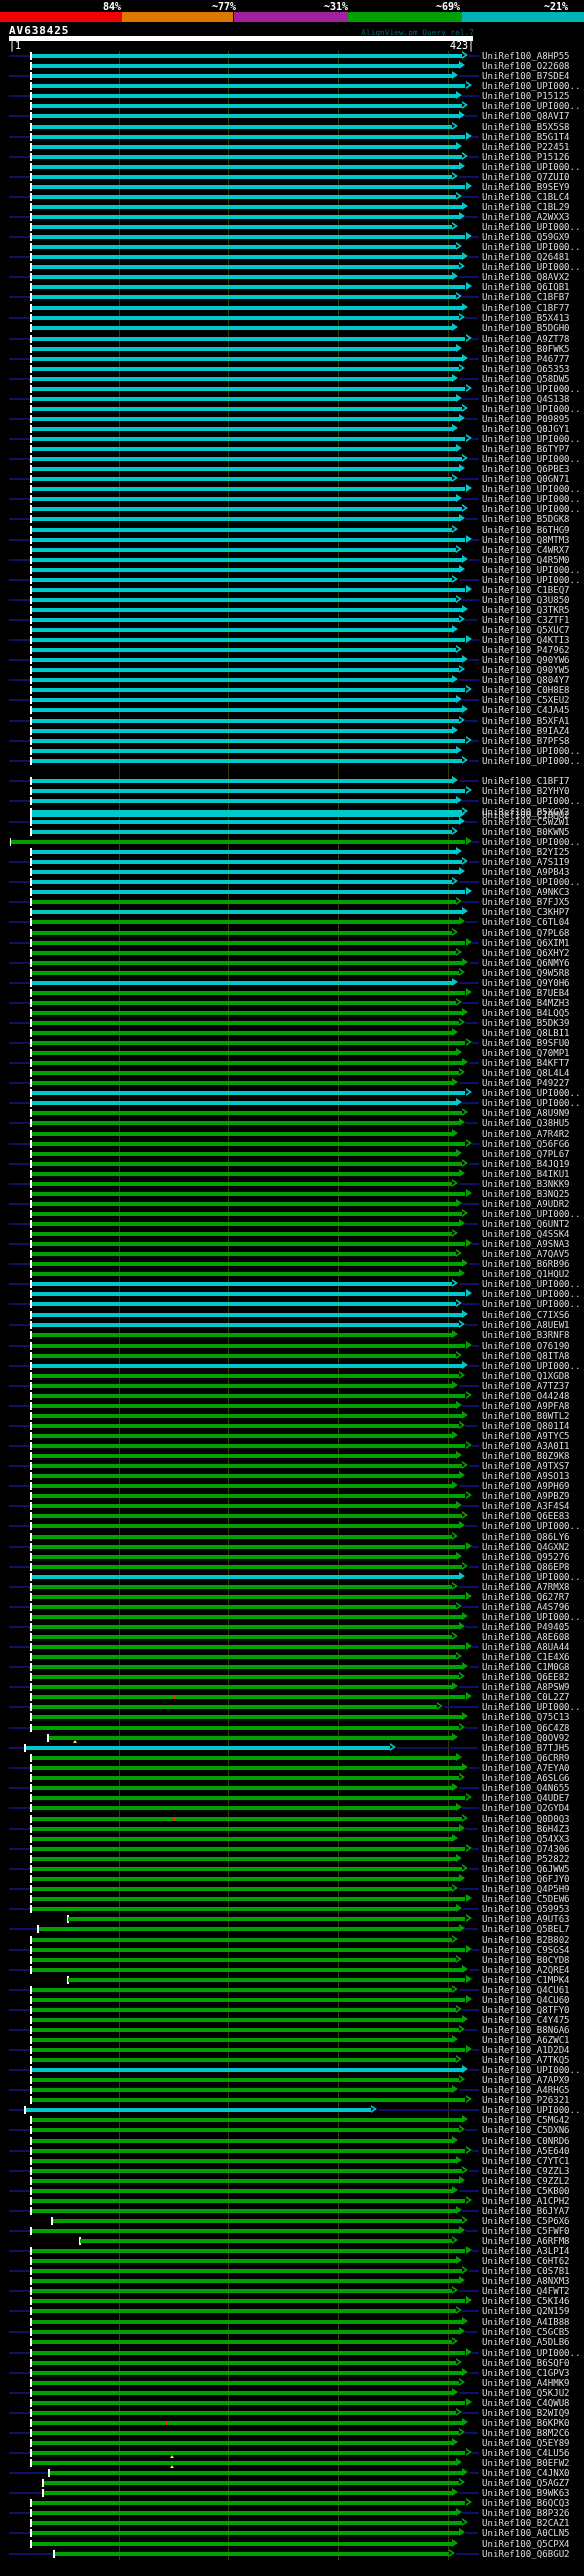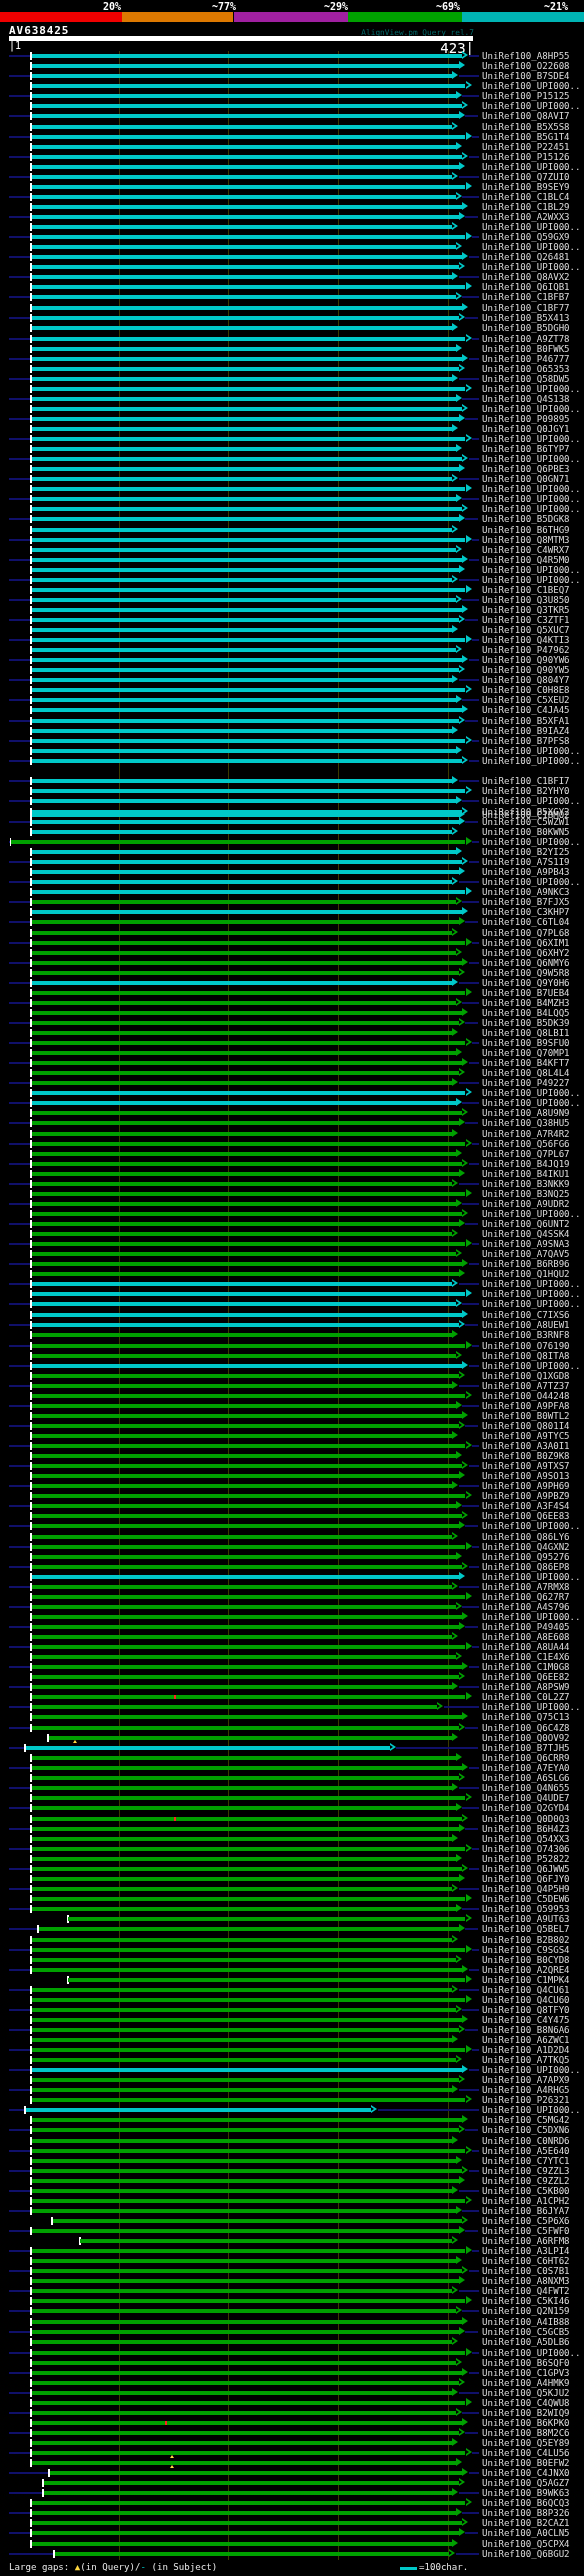--- a/index.html
+++ b/index.html
@@ -4,21 +4,21 @@
 <style>
   html,body{margin:0;padding:0;background:#000;}
   #screen{position:relative;width:585px;height:2576px;background:#000;overflow:hidden;
           font-family:"DejaVu Sans Mono","Liberation Mono",monospace;}
   .scale-label{position:absolute;top:0.9px;color:#fff;font-size:10px;font-weight:bold;transform:translateX(-50%);white-space:nowrap;}
   .scale-seg{position:absolute;top:12px;height:10px;}
   #query-name{position:absolute;left:9.1px;top:24px;color:#fff;font-size:11px;font-weight:bold;letter-spacing:0.9px;}
   #watermark{position:absolute;top:28px;right:111px;color:#006A6A;font-size:7.8px;}
   #query-bar{position:absolute;left:9.1px;top:36px;width:464px;height:4.6px;background:#fff;}
   #coord-start{position:absolute;left:9.1px;top:40px;color:#fff;font-size:10px;}
-  #coord-end{position:absolute;left:391px;top:40px;width:83px;text-align:right;color:#fff;font-size:14px;}
+  #coord-end{position:absolute;left:391px;top:40px;width:83px;text-align:right;color:#fff;font-size:10px;}
   .gridline{position:absolute;top:51px;width:0.9px;height:2509px;background:#3A3A00;}
   .hit-row{position:absolute;left:0;width:585px;height:10px;}
   .hit-bar{position:absolute;top:2.7px;height:4.6px;}
   .overhang{position:absolute;top:3.7px;height:2.7px;background:#10106A;}
   .tick{position:absolute;top:0.9px;width:1.8px;height:8.2px;background:#fff;}
   .arrow{position:absolute;top:0px;width:0;height:0;border-top:4.6px solid transparent;border-bottom:4.6px solid transparent;}
   .arrow-in{position:absolute;top:1.8px;width:0;height:0;border-top:2.7px solid transparent;border-bottom:2.7px solid transparent;border-left:3.7px solid #000;}
   .mk-dot{position:absolute;top:2.7px;width:1.8px;height:4.6px;background:#FF2020;}
   .mk-tri{position:absolute;top:7.3px;width:0;height:0;border-left:2.7px solid transparent;border-right:2.7px solid transparent;border-bottom:3.7px solid #FFD840;}
   .hit-label{position:absolute;left:482px;top:0px;color:#DCDCDC;font-size:9.1px;line-height:10px;white-space:nowrap;}
@@ -26,23 +26,23 @@
   #legend .y{color:#FFD840;} #legend .cy{color:#00C8C8;}
   #legend-scale-swatch{position:absolute;left:400px;top:5.5px;width:17.4px;height:3.7px;background:#00C8C8;}
   #legend-scale-text{position:absolute;left:419px;top:0;}
   #legend-left{position:absolute;left:9.1px;top:0;}
 </style>
 </head>
 <body>
 
 <div id="screen">
   <div id="scale-labels">
-      <span class="scale-label" style="left: 112px;">20%</span>
+      <span class="scale-label" style="left: 112px;">84%</span>
       <span class="scale-label" style="left: 224px;">~77%</span>
-      <span class="scale-label" style="left: 336px;">~29%</span>
+      <span class="scale-label" style="left: 336px;">~31%</span>
       <span class="scale-label" style="left: 448px;">~69%</span>
       <span class="scale-label" style="left: 556px;">~21%</span>
     </div>
   <div id="scale-bar">
       <div class="scale-seg" style="left: 0px; width: 122px; background: rgb(240, 0, 0);"></div>
       <div class="scale-seg" style="left: 122px; width: 111px; background: rgb(220, 120, 0);"></div>
       <div class="scale-seg" style="left: 234px; width: 114px; background: rgb(160, 32, 160);"></div>
       <div class="scale-seg" style="left: 348px; width: 114px; background: rgb(0, 160, 0);"></div>
       <div class="scale-seg" style="left: 462px; width: 122px; background: rgb(0, 180, 180);"></div>
     </div>
@@ -1908,19 +1908,14 @@
       <div class="hit-row" style="top: 2549px;">
         <div class="overhang" style="left: 9.1px; width: 44px;"></div>
         <div class="overhang" style="left: 456px; width: 23px;"></div>
         <div class="tick" style="left: 53px;"></div>
         <div class="hit-bar" style="left: 55px; width: 394px; background: rgb(0, 160, 0);"></div>
         <div class="arrow" style="left: 449px; border-left: 6.4px solid rgb(0, 160, 0);"></div>
         <div class="arrow-in" style="left: 449px;"></div>
         <div class="hit-label">UniRef100_Q6BGU2</div>
       </div>
     </div>
-  <div id="legend">
-    <span id="legend-left"><span>Large gaps: </span><span class="y">▲</span><span>(in Query)/</span><span class="cy">-</span><span> (in Subject)</span></span>
-    <span id="legend-scale-swatch"></span>
-    <span id="legend-scale-text">=100char.</span>
-  </div>
 </div>
 
 
 </body></html>

